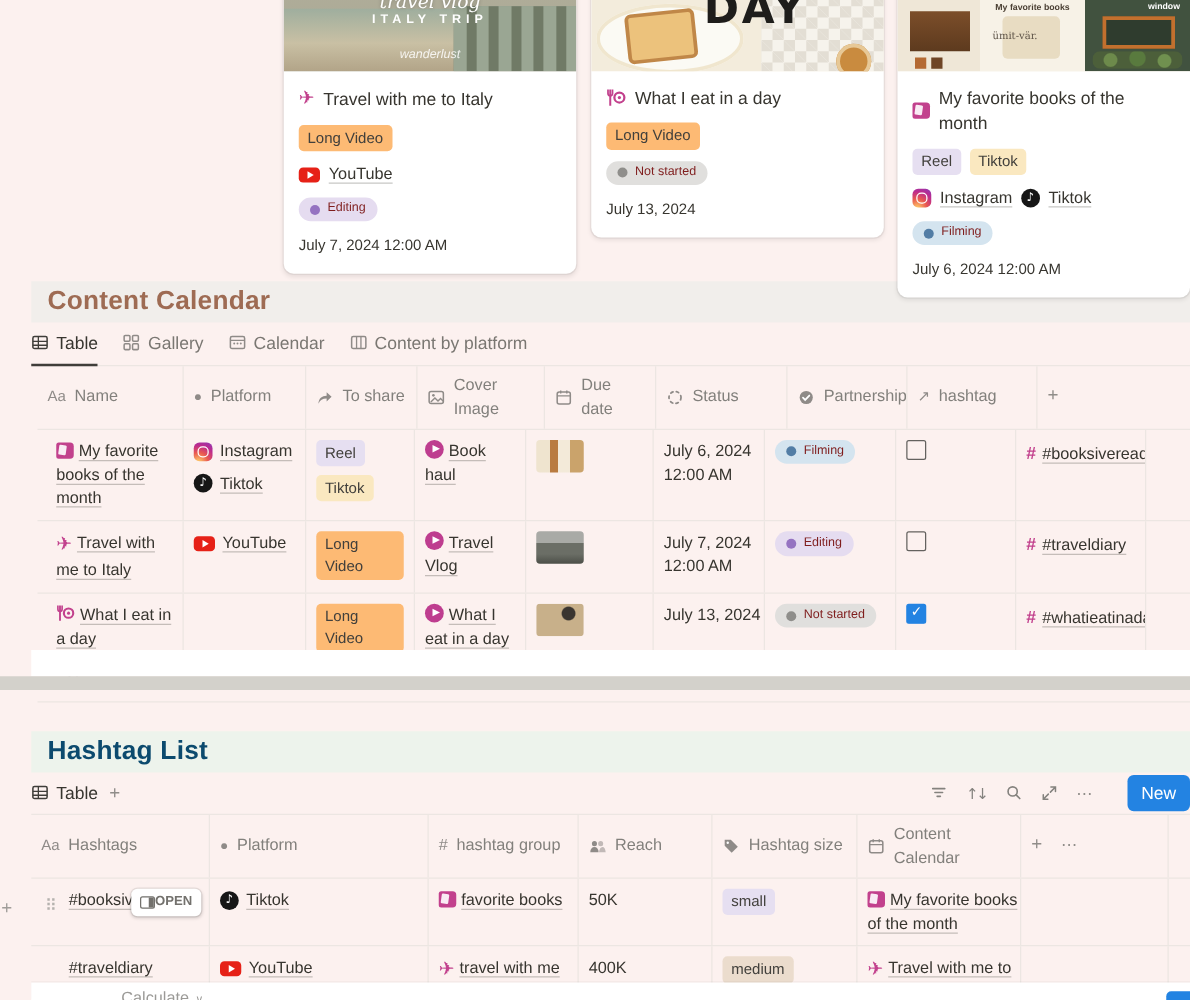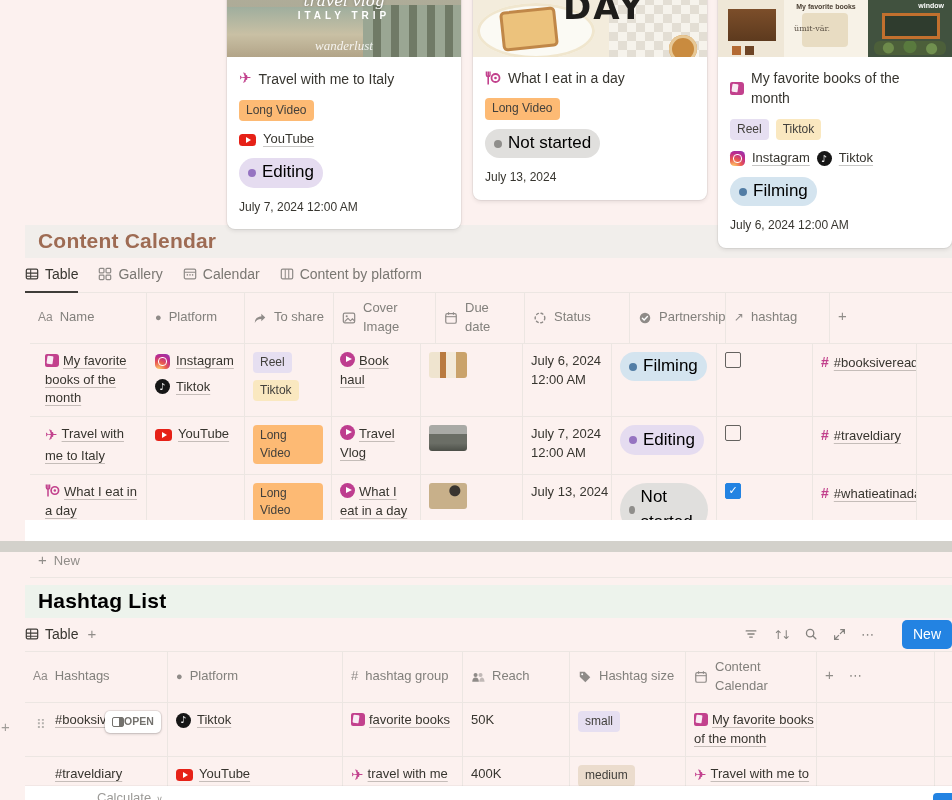--- a/index.html
+++ b/index.html
@@ -18,21 +18,21 @@
 
 
 .img1{background:linear-gradient(180deg,#b8b3a0,#a9a894)}
 .img1 .beach{position:absolute;left:0;bottom:0;width:58%;height:50px;background:linear-gradient(180deg,#9fae9e,#c9c0a4 55%,#b2a488)}
 .img1 .colonnade{position:absolute;right:0;bottom:0;width:42%;height:52px;
   background:repeating-linear-gradient(90deg,#9aa693 0 10px,#707a66 10px 18px),linear-gradient(#8f9c8b,#6f7a68)}
 .img1 .script{position:absolute;top:94px;left:0;right:0;text-align:center;color:#fff;
   font-family:"DejaVu Serif",serif;font-style:italic;font-size:15px;text-shadow:0 0 3px rgba(0,0,0,.25)}
 .img1 .caps{position:absolute;top:112px;left:0;right:0;text-align:center;color:#fff;font-size:10px;letter-spacing:4px;font-weight:600}
 .img1 .credit{position:absolute;top:140px;left:0;right:0;text-align:center;color:rgba(255,255,255,.85);
-  font-family:Liberation Serif, serif;font-style:italic;font-size:13px}
+  font-family:Liberation Sans, sans-serif;font-style:italic;font-size:10px}
 
 .img2{background:#f3ecdc}
 .img2 .tiles{position:absolute;right:0;top:0;bottom:0;width:42%;
   background-image:linear-gradient(45deg,#e3ded4 25%,transparent 25%,transparent 75%,#e3ded4 75%),
   linear-gradient(45deg,#e3ded4 25%,#f6f3ec 25%,#f6f3ec 75%,#e3ded4 75%);background-size:18px 18px;background-position:0 0,9px 9px}
 .img2 .plate{position:absolute;left:4px;top:106px;width:118px;height:56px;background:#fbfaf4;border-radius:50%;
   box-shadow:inset 0 0 0 3px #f0e6ce}
 .img2 .toast{position:absolute;left:28px;top:112px;width:56px;height:40px;background:#ecc27c;border:3px solid #c08748;border-radius:5px;transform:rotate(-6deg)}
 .img2 .day{position:absolute;right:62px;top:86px;font-size:34px;font-weight:800;color:#1e1d1b;letter-spacing:2px;font-family:"DejaVu Sans",sans-serif}
 .img2 .drink{position:absolute;right:10px;top:138px;width:28px;height:28px;border-radius:50%;background:#c98b3f;box-shadow:inset 0 0 0 3px #e7c896}
@@ -48,21 +48,21 @@
 .img3 .csub{position:absolute;left:76px;top:126px;font-size:8px;color:#5c5246;font-family:"DejaVu Serif",serif}
 .img3 .rwall{position:absolute;right:0;top:0;bottom:0;width:84px;background:#41523f}
 .img3 .rlabel{position:absolute;right:8px;top:104px;font-size:7px;color:#fff;font-weight:700}
 .img3 .window{position:absolute;right:12px;top:116px;width:58px;height:26px;border:3px solid #c2702e;background:#2f3c2e}
 .img3 .plants{position:absolute;right:6px;top:144px;width:72px;height:14px;border-radius:6px;
   background:radial-gradient(circle at 20% 50%,#6d8a4b 0 5px,transparent 6px),radial-gradient(circle at 50% 40%,#597a3e 0 6px,transparent 7px),radial-gradient(circle at 80% 55%,#70904f 0 5px,transparent 6px),#4c5f3a}
 
 
 .tag{display:inline-block;font-size:12px;padding:2px 7px;border-radius:4px;color:#42403c}
 .tag.peach{background:#fdba74}.tag.purple{background:#E6DFF1}.tag.yellow{background:#FAE8C0}.tag.tan{background:#EBDCCD}
-.pill{display:inline-flex;align-items:center;gap:6px;font-size:17px;padding:2.5px 9px;border-radius:999px;color:#000000}
+.pill{display:inline-flex;align-items:center;gap:6px;font-size:10px;padding:2.5px 9px;border-radius:999px;color:#7f1d1d}
 .pill .dot{width:8px;height:8px;border-radius:50%}
 .pill.blue{background:#D4E4EF}.pill.blue .dot{background:#527DA5}
 .pill.purple{background:#E5DCF0}.pill.purple .dot{background:#9573C1}
 .pill.gray{background:#E0DFDD}.pill.gray .dot{background:#8F8E8B}
 
 
 .ulink{text-decoration:underline;text-decoration-color:rgba(55,53,47,.28);text-underline-offset:2.5px}
 .ic-plane:before{content:"\2708";color:#C2418D;font-size:15px;font-family:"DejaVu Sans",sans-serif}
 .ic-book{display:inline-block;width:14px;height:13px;position:relative;background:#C2418D;border-radius:2px 3px 3px 2px;flex:none}
 .ic-book:before{content:"";position:absolute;left:2px;top:2px;width:6px;height:8px;background:#fff;opacity:.9;border-radius:1px;transform:rotate(8deg)}
@@ -88,21 +88,21 @@
 
 
 .cb{width:16px;height:16px;border:1.6px solid #64625f;border-radius:2px;background:transparent}
 .cb.checked{border-color:#2383E2;background:#2383E2;position:relative}
 .cb.checked:after{content:"\2713";position:absolute;left:2.5px;top:-1px;color:#fff;font-size:11px;font-weight:700}
 
 
 .band{position:absolute;left:25px;width:927px;height:33px;display:flex;align-items:center;padding-left:13px}
 .band h2{margin:0;font-size:21px;font-weight:700;letter-spacing:.2px}
 .cc-band{top:225px;background:#F1EEEB}.cc-band h2{color:#9E6B53}
-.hl-band{top:585px;background:#EDF3EC}.hl-band h2{color:#000000}
+.hl-band{top:585px;background:#EDF3EC}.hl-band h2{color:#0c4a6e}
 
 .cc-views{position:absolute;left:25px;top:264px;display:flex;gap:20px;align-items:flex-start;font-size:14px;color:#7A7772;z-index:1}
 .view{display:flex;gap:6px;align-items:center;padding-bottom:7px}
 .view.active{color:#37352F;font-weight:500;border-bottom:2.5px solid #3f3d39}
 
 
 .cc-table{position:absolute;left:30px;top:292px;width:922px}
 .hl-table{position:absolute;left:25px;top:651px;width:927px}
 .trow{display:flex;border-bottom:1px solid #ECE6E2;position:relative;align-items:stretch}
 .cell{padding:8px 8px;border-right:1px solid #ECE6E2;overflow:hidden}

